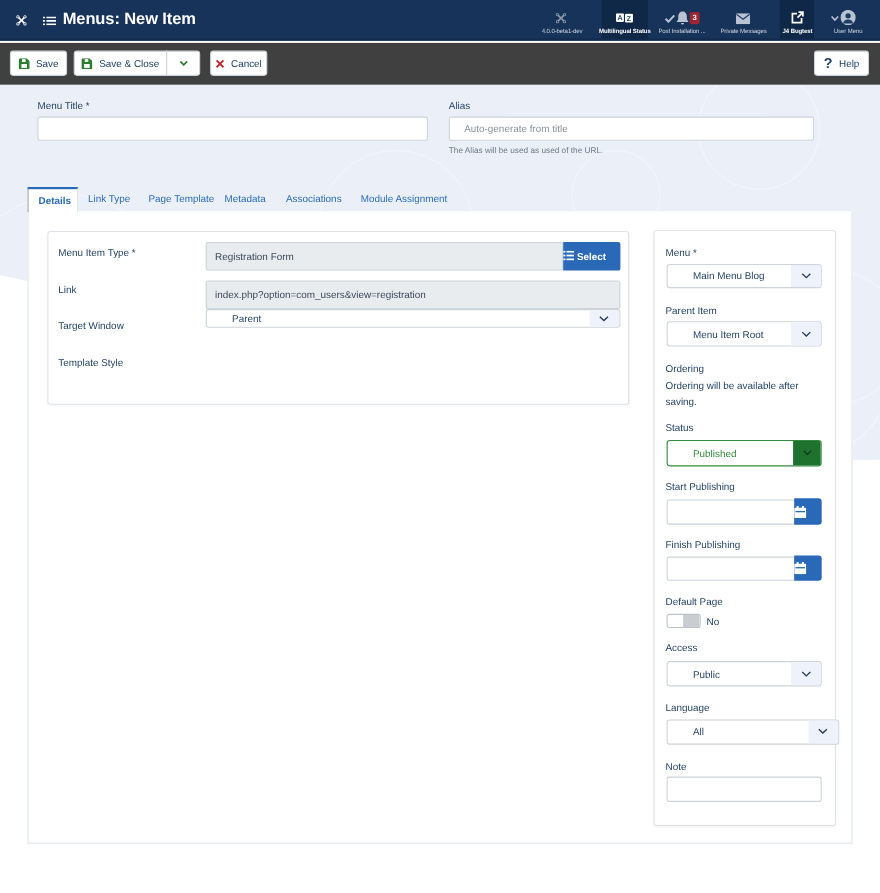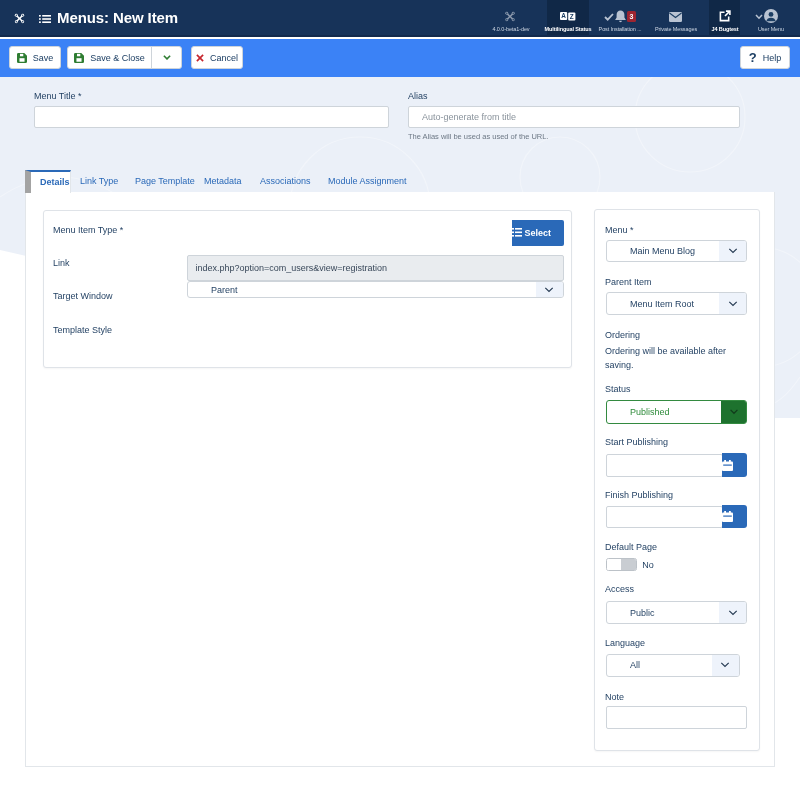--- a/index.html
+++ b/index.html
@@ -5,33 +5,33 @@
 * { margin:0; padding:0; box-sizing:border-box; }
 html,body { width:800px; height:812px; background:#fff; font-family:"Liberation Sans",sans-serif; position:relative; overflow:hidden; }
 .abs { position:absolute; }
 
 #header { position:absolute; left:0; top:0; width:800px; height:37px; background:#173359; border-bottom:2px solid #122a4d; }
 .htile { position:absolute; top:0; height:35px; background:#102847; }
 .hlabel { position:absolute; font-size:5.5px; letter-spacing:-0.1px; color:#cdd6e2; white-space:nowrap; text-align:center; }
 .hlabel.b { color:#fff; font-weight:bold; }
 #ptitle { position:absolute; left:57px; top:12px; font-size:15px; line-height:12px; font-weight:bold; color:#fff; letter-spacing:-0.1px; }
 
-#toolbar { position:absolute; left:0; top:39px; width:800px; height:38px; background:#3b82f6; }
+#toolbar { position:absolute; left:0; top:39px; width:800px; height:38px; background:#404040; }
 .btn { position:absolute; top:7px; height:23px; background:#fff; border:1px solid #ced4da; border-radius:3px; font-size:9px; color:#1c3e63; display:flex; align-items:center; justify-content:center; }
 
 #band { position:absolute; left:0; top:77px; width:800px; height:480px; z-index:0; }
 
 .flabel { position:absolute; font-size:9px; color:#1d3c5f; white-space:nowrap; }
 .inp { position:absolute; background:#fff; border:1px solid #ced4da; border-radius:2px; font-size:9px; color:#39485a; display:flex; align-items:center; padding:0 13px; }
 .inp.ro { background:#e9ecef; padding:0 8px; }
 .ph { color:#8a939c; }
 .muted { position:absolute; font-size:7.5px; color:#6d7885; }
 
 .tablink { position:absolute; top:176px; font-size:9px; color:#2a69b8; white-space:nowrap; }
-#activetab { position:absolute; left:25px; top:170px; width:46px; height:23px; background:#fff; border-top:2px solid #2a69b8; border-left:6px solid #a3a3a3; border-right:1px solid #e2e6ea; z-index:2; }
+#activetab { position:absolute; left:25px; top:170px; width:46px; height:23px; background:#fff; border-top:2px solid #2a69b8; border-left:1px solid #a3a3a3; border-right:1px solid #e2e6ea; z-index:2; }
 #activetab span { position:absolute; left:9px; top:5px; font-size:9px; font-weight:bold; color:#2a69b8; }
 
 #content { position:absolute; left:25px; top:192px; width:750px; height:575px; background:#fff; border:1px solid #e2e6ea; border-top:none; z-index:1; }
 .card { position:absolute; background:#fff; border:1px solid #dfe3e8; border-radius:3px; box-shadow:0 1px 2px rgba(0,0,0,0.04); }
 .sel { position:absolute; background:#fff; border:1px solid #ced4da; border-radius:3px; font-size:9px; color:#1d3c5f; }
 .sel .txt { position:absolute; left:10.5px; top:50%; transform:translateY(-50%); white-space:nowrap;padding-left:13px; }
 .sel .chev { position:absolute; right:0; top:0; bottom:0; width:27px; background:#eef3fb; border-radius:0 2px 2px 0; display:flex; align-items:center; justify-content:center; }
 .bluebtn { position:absolute; background:#2a69b8; color:#fff; display:flex; align-items:center; justify-content:flex-start; }
 svg { display:block; }
 </style>
@@ -189,20 +189,21 @@
   <div class="tablink" style="left:135px">Page Template</div>
   <div class="tablink" style="left:204px">Metadata</div>
   <div class="tablink" style="left:260px">Associations</div>
   <div class="tablink" style="left:328px">Module Assignment</div>
 </div>
 
 <div id="content">
 
   <div class="card" style="left:17px;top:18px;width:528.5px;height:158px"></div>
   <div class="flabel" style="left:27px;top:33px">Menu Item Type *</div>
+  <div class="inp ro" style="left:160.5px;top:27.5px;width:325px;height:26px">Registration Form</div>
   <div class="bluebtn" style="left:485.5px;top:27.5px;width:52px;height:26px;border-radius:0 2px 2px 0;font-size:9px;font-weight:bold">
     <svg width="10" height="9" viewBox="0 0 10 9" style="margin-right:3px">
       <g fill="#fff">
           <rect y="0" width="2" height="1.6"></rect>
           <rect x="3" y="0" width="7" height="1.6"></rect>
       <rect y="3.5" width="2" height="1.6"></rect>
           <rect x="3" y="3.5" width="7" height="1.6"></rect>
       <rect y="7" width="2" height="1.6"></rect>
           <rect x="3" y="7" width="7" height="1.6"></rect>
         </g>
@@ -284,21 +285,21 @@
   <div class="flabel" style="left:579px;top:392px">Access</div>
   <div class="sel" style="left:579.5px;top:408.8px;width:141.5px;height:23.5px">
     <span class="txt">Public</span>
     <span class="chev">
         <svg width="10" height="6" viewBox="0 0 10 6.5">
           <path d="M1 1 L5 4.8 L9 1" fill="none" stroke="#253a52" stroke-width="1.3"></path>
         </svg>
       </span>
   </div>
   <div class="flabel" style="left:579px;top:446px">Language</div>
-  <div class="sel" style="left:579.5px;top:461.8px;width:134px;height:23px">
+  <div class="sel" style="left:579.5px;top:461.8px;width:157px;height:23px">
     <span class="txt">All</span>
     <span class="chev">
         <svg width="10" height="6" viewBox="0 0 10 6.5">
           <path d="M1 1 L5 4.8 L9 1" fill="none" stroke="#253a52" stroke-width="1.3"></path>
         </svg>
       </span>
   </div>
   <div class="flabel" style="left:579px;top:500.3px">Note</div>
   <div class="inp" style="left:579.5px;top:514.3px;width:141.5px;height:23px"></div>
 </div>

